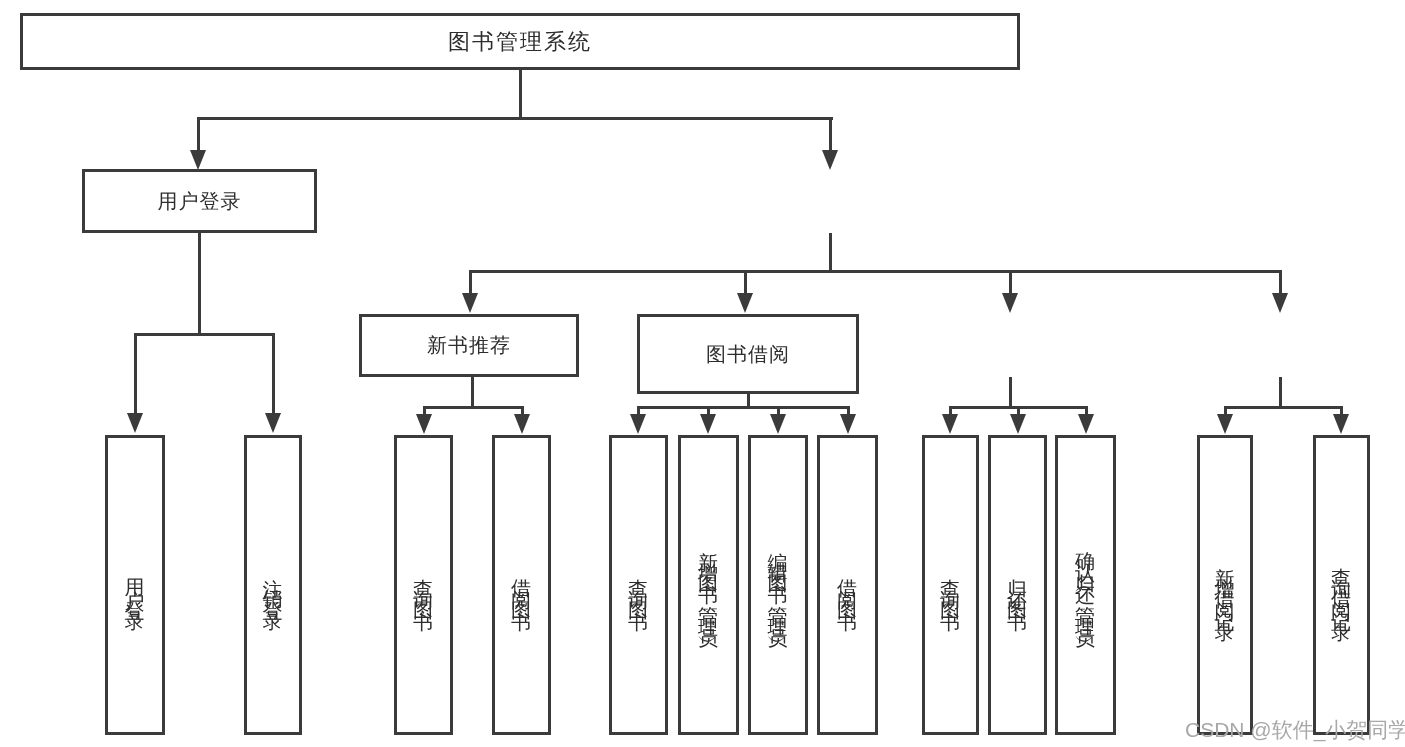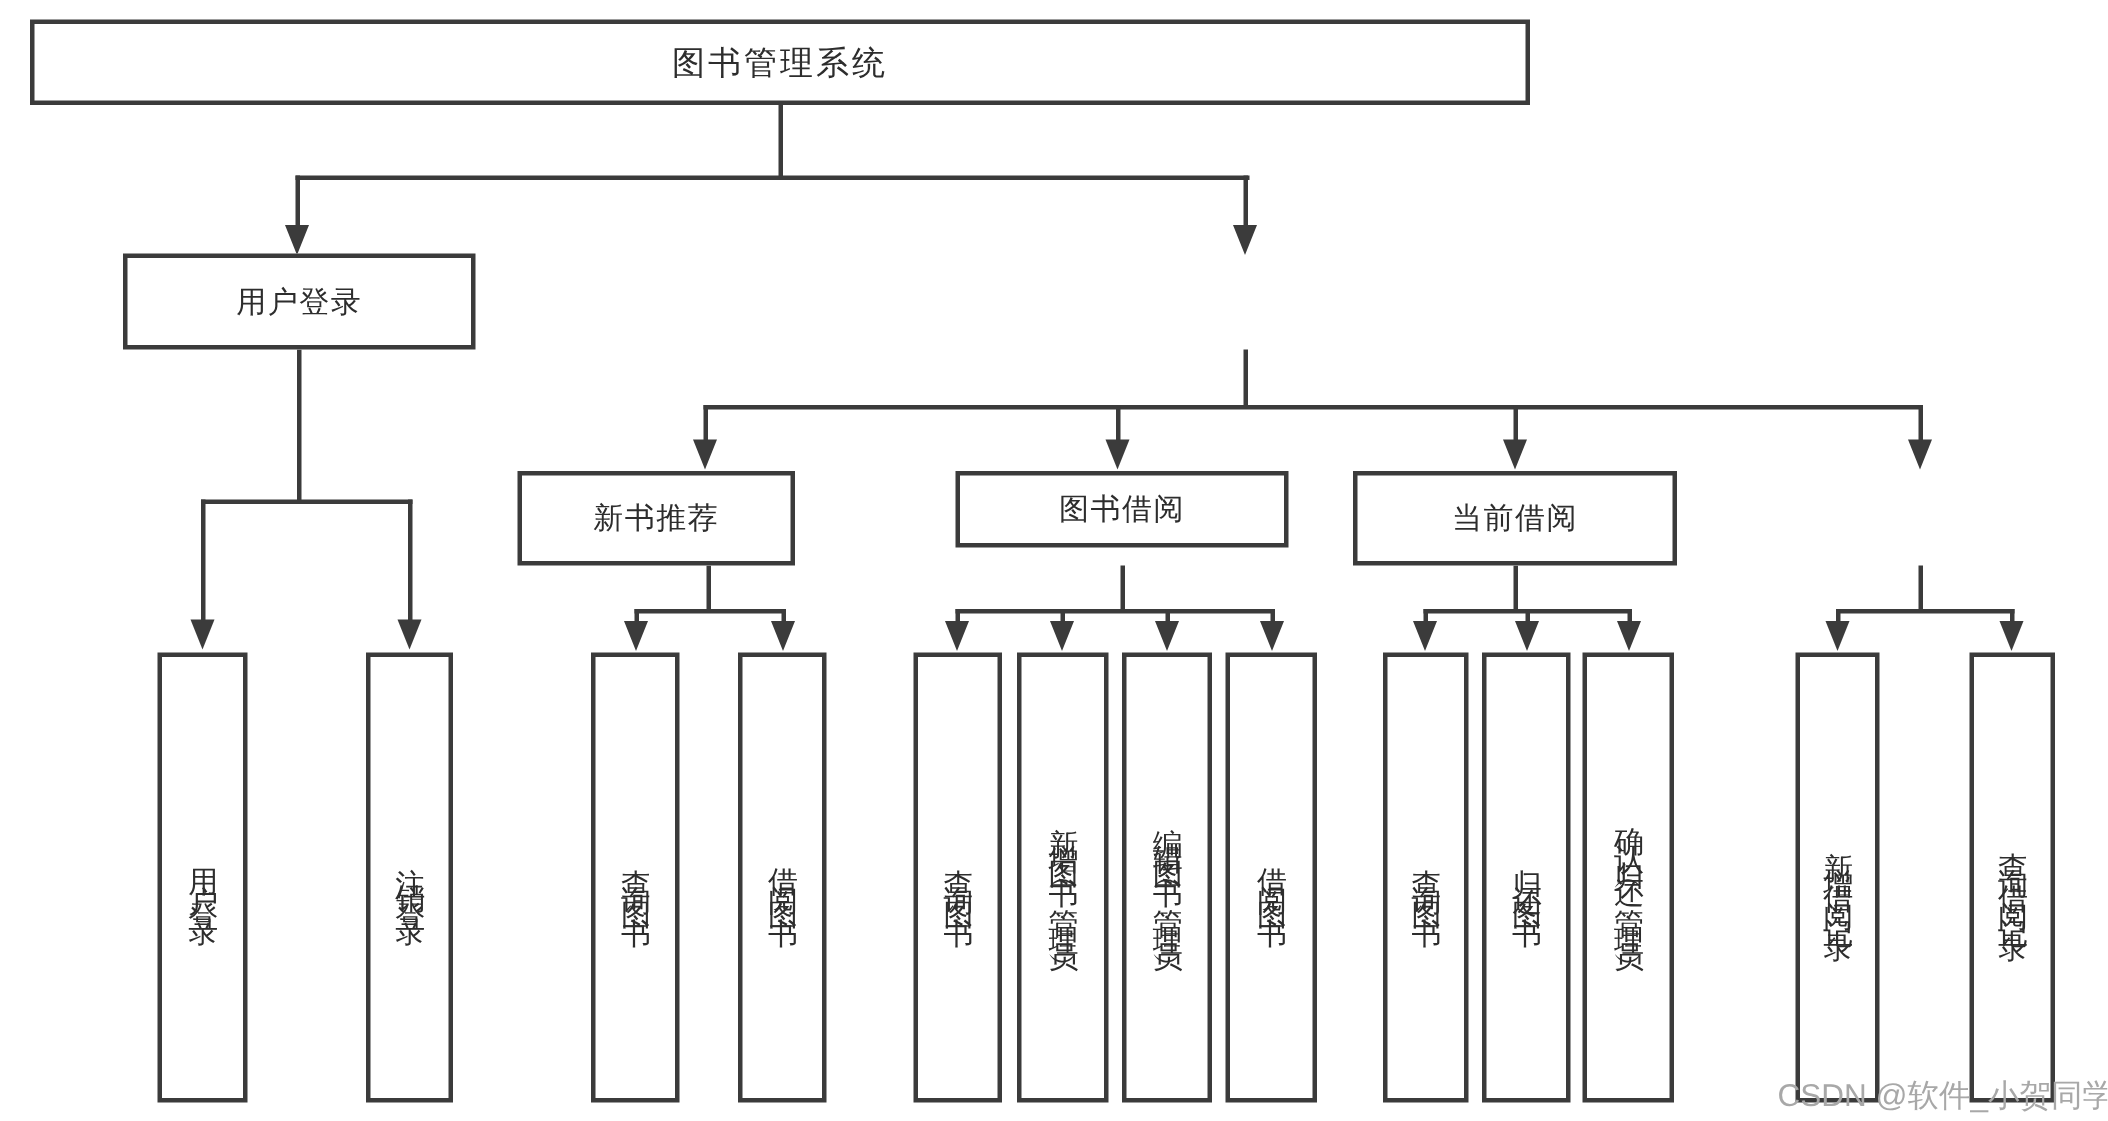--- a/index.html
+++ b/index.html
@@ -80,28 +80,25 @@
   <div class="ah" style="left:1333px;top:414px"></div>
 
   <div class="node root" style="left:20px;top:13px;width:1000px;height:57px">
     <span>图书管理系统</span>
   </div>
 
   <div class="node h" style="left:82px;top:169px;width:235px;height:64px">
     <span>用户登录</span>
   </div>
 
-  <div class="node h" style="left:345px;top:314px;width:185px;height:63px">
+  <div class="node h" style="left:359px;top:314px;width:220px;height:63px">
     <span>新书推荐</span>
   </div>
-  <div class="node h" style="left:637px;top:314px;width:222px;height:51px">
+  <div class="node h" style="left:637px;top:314px;width:222px;height:80px">
     <span>图书借阅</span>
-  </div>
-  <div class="node h" style="left:902px;top:314px;width:216px;height:63px">
-    <span>当前借阅</span>
   </div>
 
   <div class="node v" style="left:105px;top:435px;width:60px;height:300px">
     <span>用户登录</span>
   </div>
   <div class="node v" style="left:244px;top:435px;width:58px;height:300px">
     <span>注销登录</span>
   </div>
 
   <div class="node v" style="left:394px;top:435px;width:59px;height:300px">

